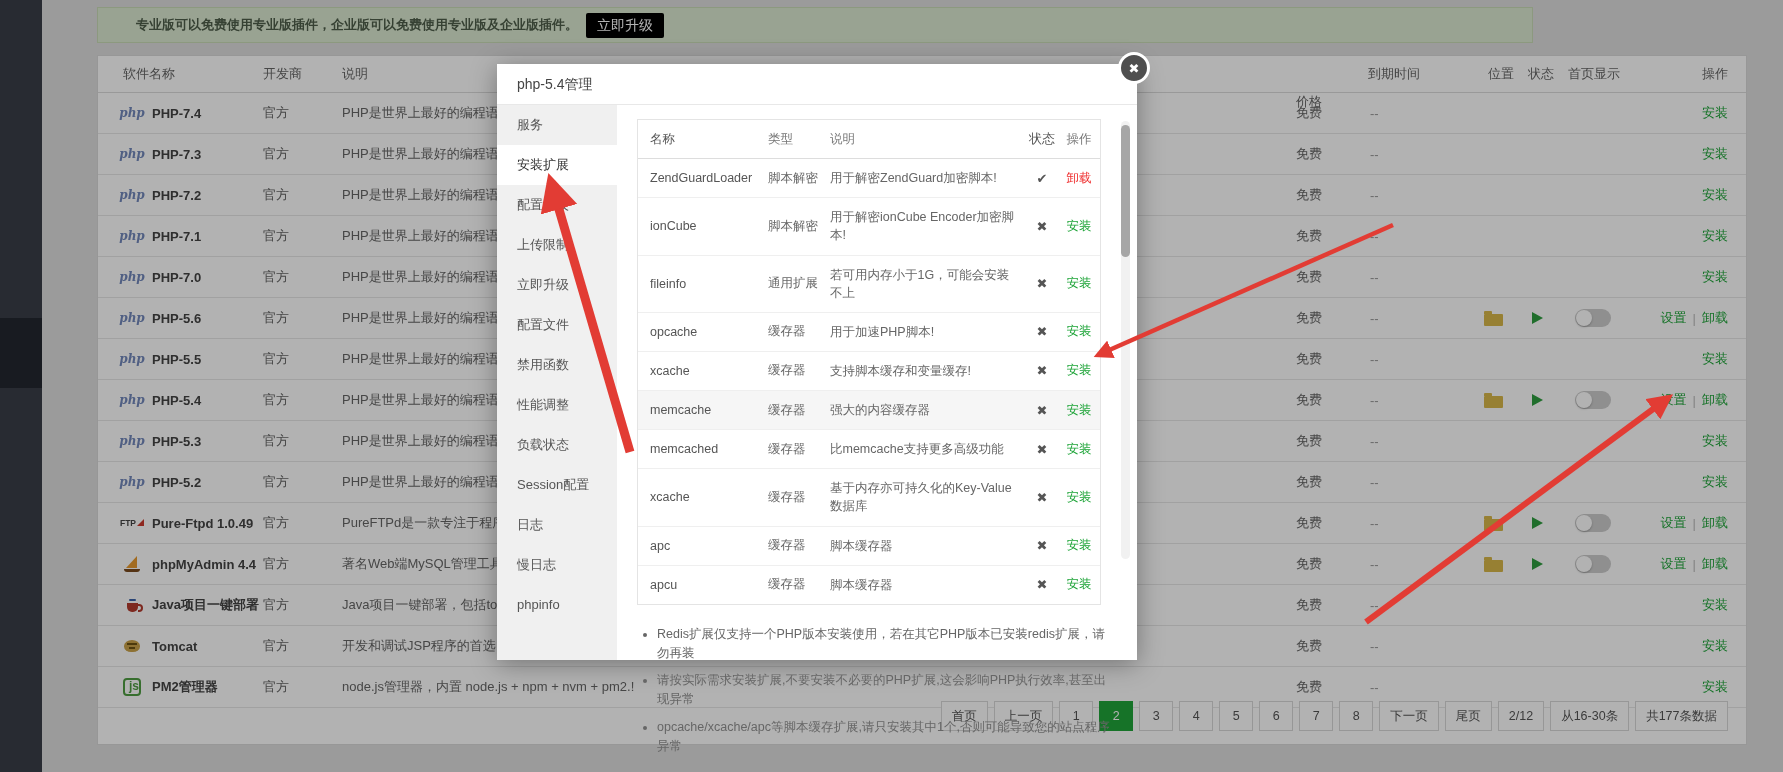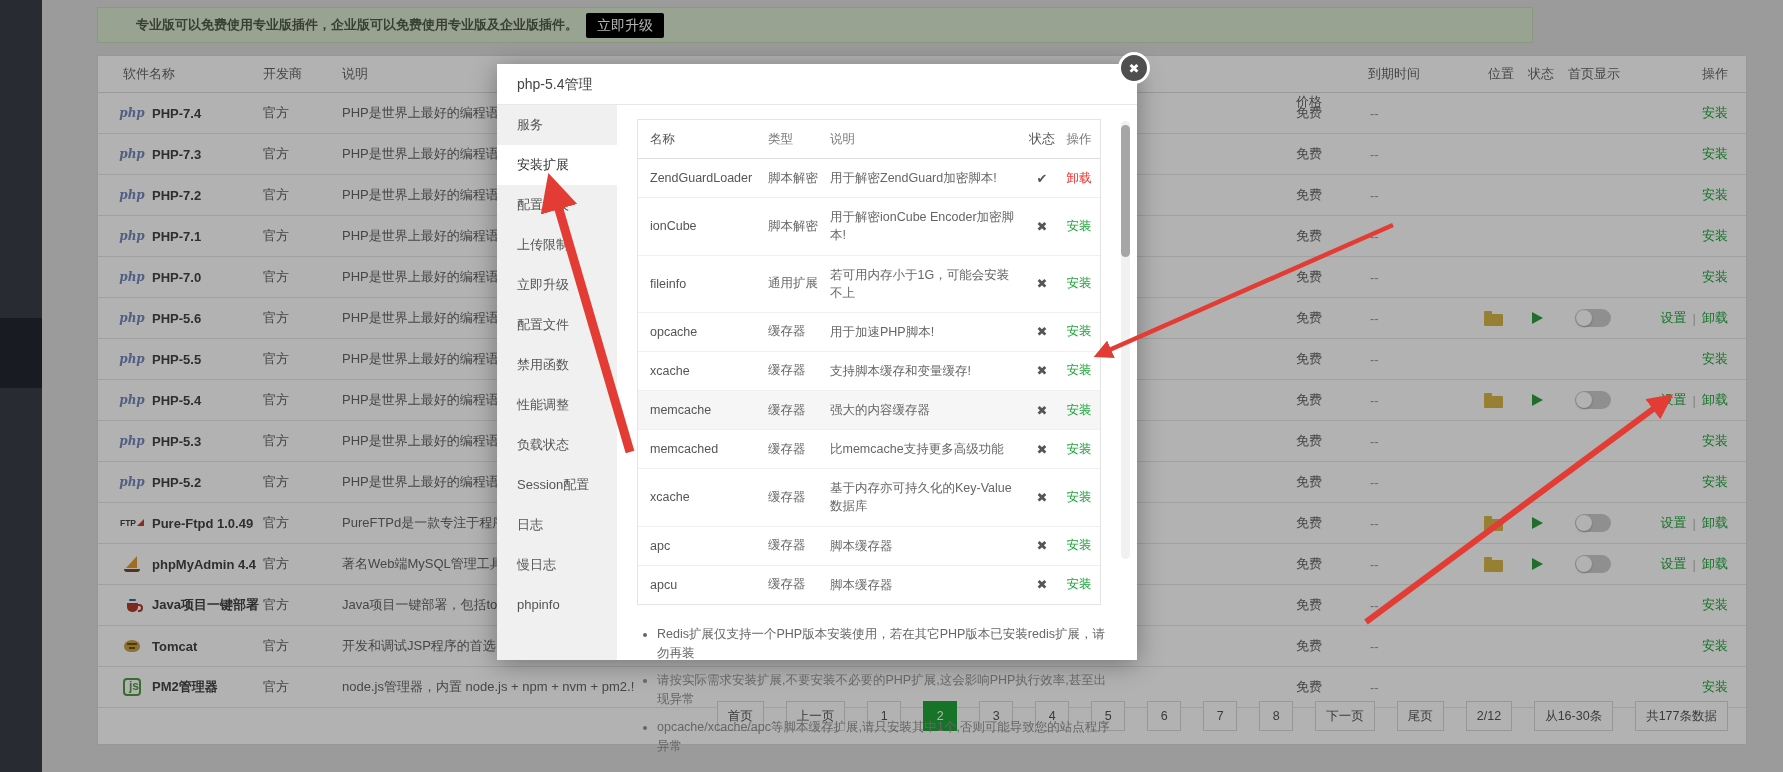--- a/index.html
+++ b/index.html
@@ -69,21 +69,21 @@
   .ic-pm2{width:14px;height:14px;border:2px solid #4f9e42;border-radius:4px;color:#4f9e42;font-weight:bold;font-size:12px;line-height:13px;text-align:right;}
 
   .folder{width:19px;height:12px;background:#d8b84a;border-radius:1px;position:relative;margin-top:3px;}
   .folder::before{content:'';position:absolute;top:-3px;left:0;width:8px;height:3px;background:#d8b84a;border-radius:1px 1px 0 0;}
   .play{width:0;height:0;border-left:11px solid #2f9e3f;border-top:6px solid transparent;border-bottom:6px solid transparent;}
   .toggle{width:36px;height:18px;border-radius:9px;background:#cdcdcd;position:relative;cursor:pointer;}
   .toggle .knob{position:absolute;left:1px;top:1px;width:16px;height:16px;border-radius:50%;background:#fff;box-shadow:0 1px 2px rgba(0,0,0,.25);}
 
   
   .pager{position:absolute;right:18px;bottom:13px;text-align:right;white-space:nowrap;}
-  .pg{display:inline-block;min-width:12px;padding:0 10px;height:28px;line-height:28px;margin-left:22px;
+  .pg{display:inline-block;min-width:12px;padding:0 10px;height:28px;line-height:28px;margin-left:6px;
       border:1px solid #d9d9d9;background:#fff;color:#555;font-size:12.5px;text-align:center;cursor:pointer;}
   .pg.active{background:#20a53a;border-color:#20a53a;color:#fff;}
   .pg.info{cursor:default;}
 
   
   .dim{position:absolute;inset:0;background:rgba(0,0,0,0.30);z-index:4;}
 
   
   .modal{position:absolute;left:497px;top:64px;width:640px;height:596px;background:#fff;z-index:10;
          box-shadow:0 4px 24px rgba(0,0,0,.35);}

